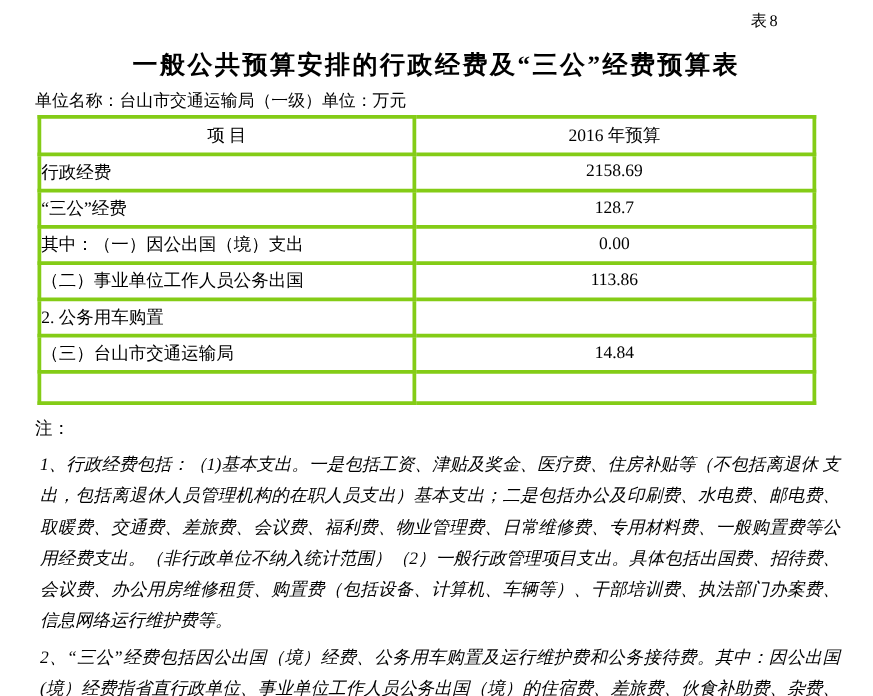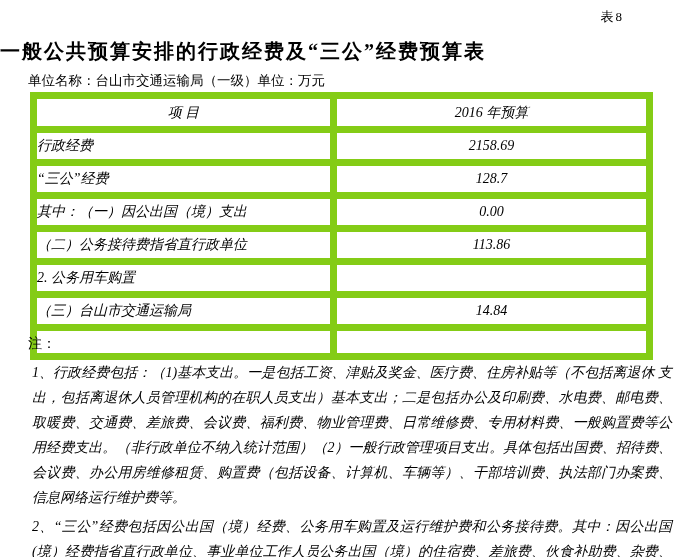--- a/index.html
+++ b/index.html
@@ -8,41 +8,40 @@
     font-family:"Liberation Serif","DejaVu Serif",serif;
   }
   .sheet{position:relative;width:698px;height:501px;background:#fff;}
 
   .tbl-label{
     position:absolute;top:8px;right:74px;
     font-size:13px;letter-spacing:2px;
   }
   .doc-title{
     position:absolute;top:38px;left:0;width:698px;
-    text-align:left;font-size:20px;font-weight:bold;letter-spacing:2px;
+    text-align:center;font-size:20px;font-weight:bold;letter-spacing:2px;
   }
   .meta-row{
     position:absolute;top:72px;left:28px;right:46px;
     display:flex;
     font-size:13.5px;
   }
 
   table.budget{
     position:absolute;top:92px;left:30px;
     width:623px;border-collapse:collapse;table-layout:fixed;
     border:2px solid #000;
   }
   table.budget td{
-    border:7px solid #84cc16;
+    border:3px solid #84cc16;
     font-size:14px;
     padding:0;
     height:26px;
     overflow:hidden;
     white-space:nowrap;
-    font-style:italic;
   }
   table.budget tr.hdr td{height:27px;text-align:center;font-size:14px;}
   table.budget tr.empty td{height:22px;}
   td.item{text-align:left;}
   td.val{
     text-align:center;
     font-family:"Liberation Serif","DejaVu Serif",serif;
     font-size:15px;
   }
   .ind0{padding-left:3px;}
@@ -89,21 +88,21 @@
     </tr>
     <tr>
       <td class="item ind0">“三公”经费</td>
       <td class="val">128.7</td>
     </tr>
     <tr>
       <td class="item ind1">其中：（一）因公出国（境）支出</td>
       <td class="val">0.00</td>
     </tr>
     <tr>
-      <td class="item ind3">（二）公务接待费指省直行政单位</td>
+      <td class="item ind3">（二）事业单位工作人员公务出国</td>
       <td class="val">113.86</td>
     </tr>
     <tr>
       <td class="item ind4">2. 公务用车购置</td>
       <td class="val"></td>
     </tr>
     <tr>
       <td class="item ind2">（三）台山市交通运输局</td>
       <td class="val">14.84</td>
     </tr>

